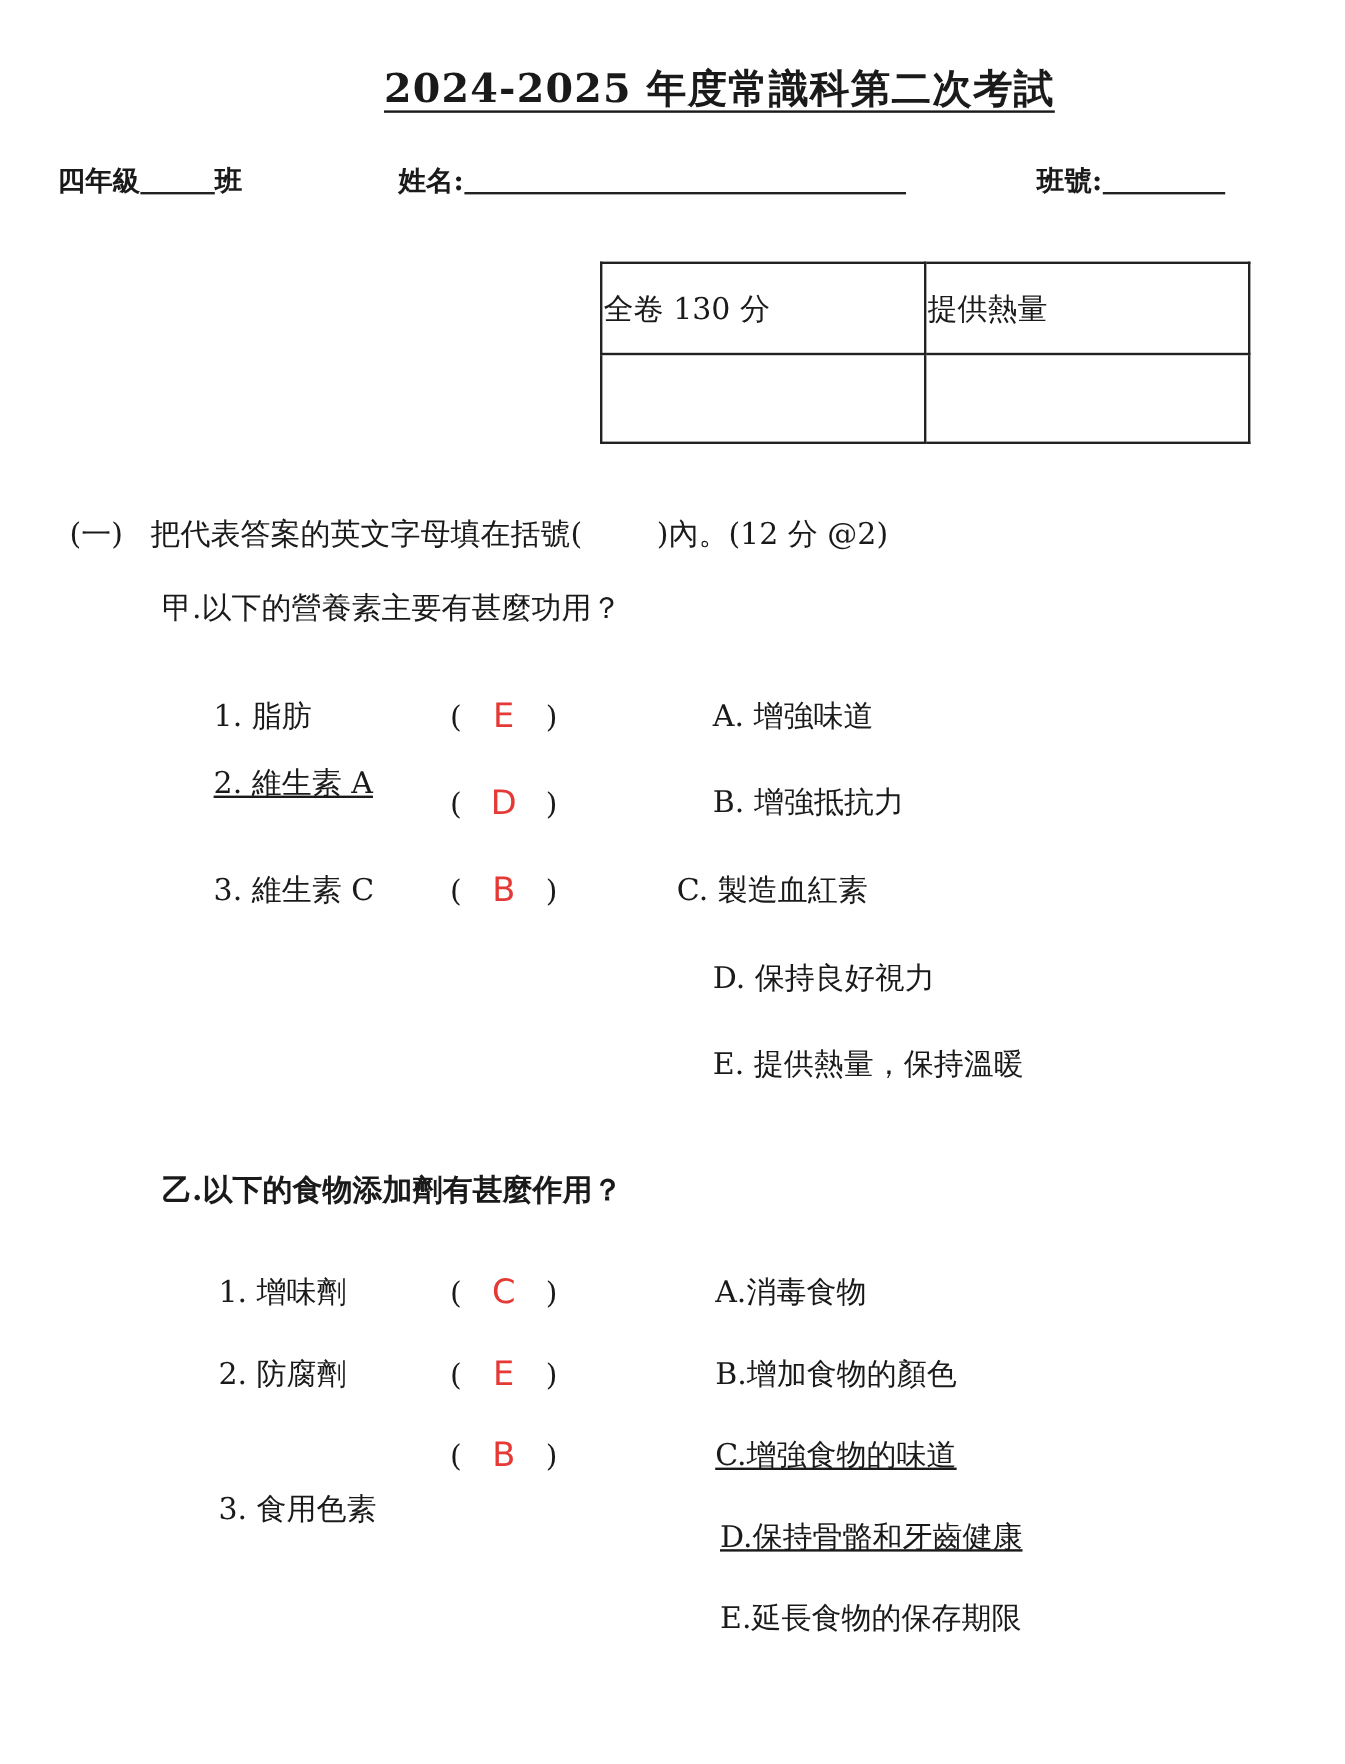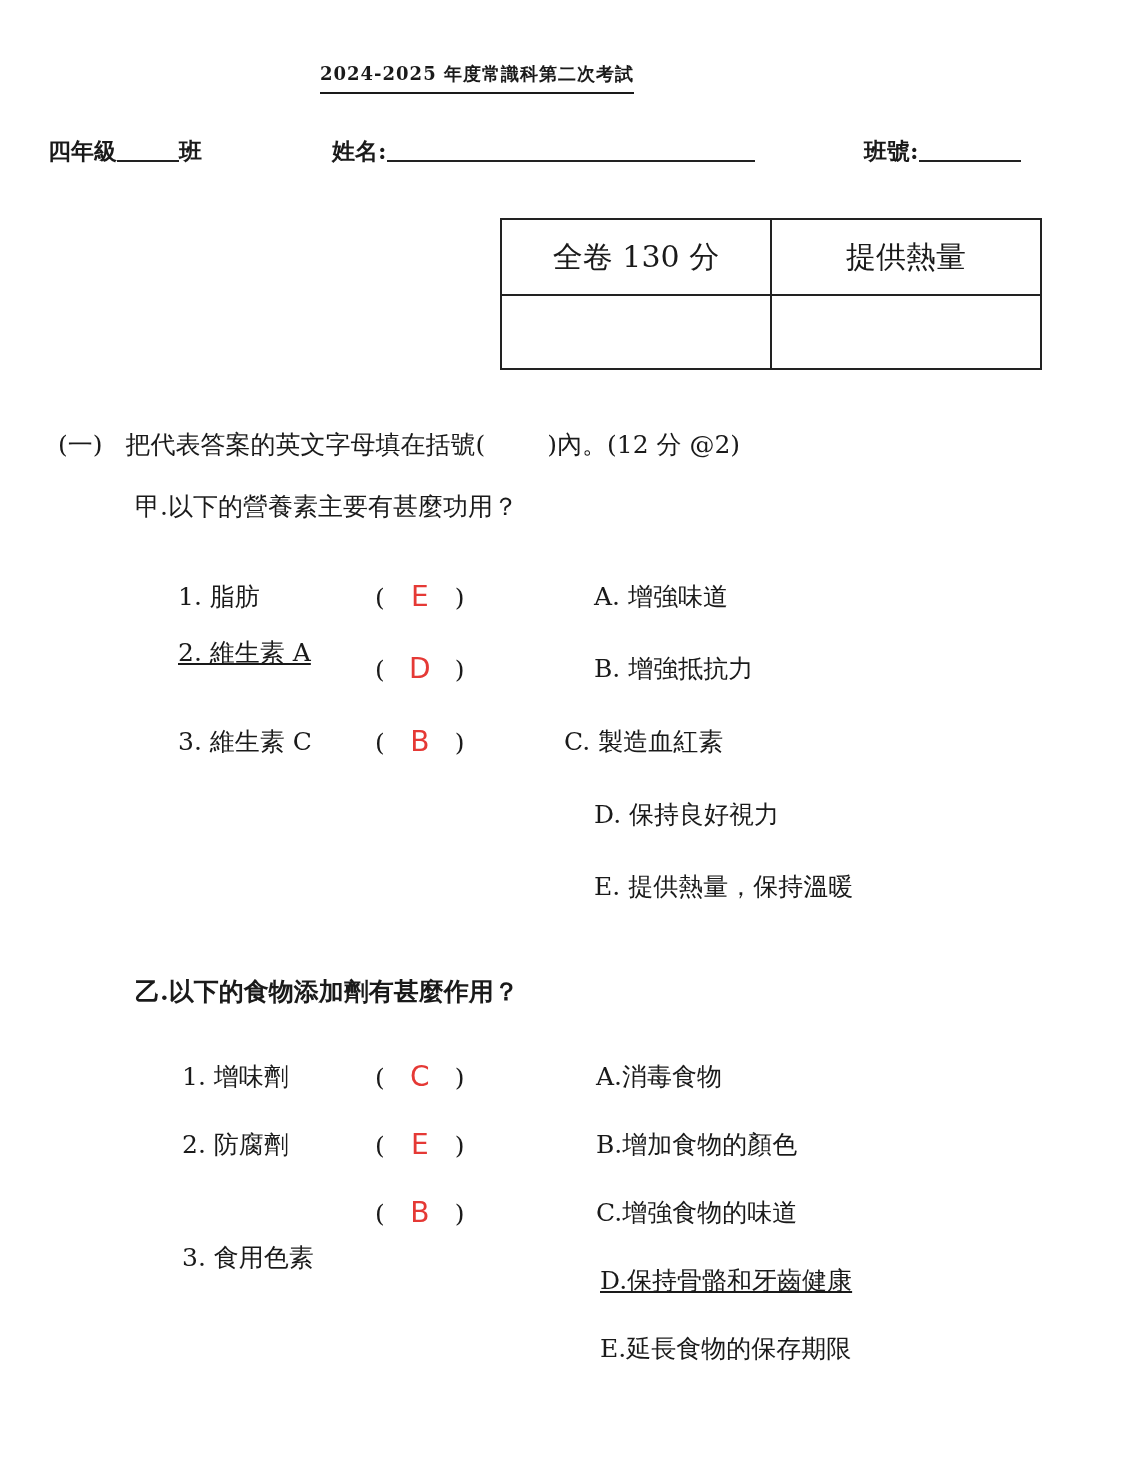--- a/index.html
+++ b/index.html
@@ -1,24 +1,24 @@
 <!DOCTYPE html>
 <html><head>
 <meta charset="utf-8">
 <style>
   html, body { margin:0; padding:0; background:#ffffff; }
   body { width:1121px; height:1470px; position:relative; overflow:hidden;
          font-family:"DejaVu Serif","Liberation Serif",serif; color:#1a1a1a; }
   .abs { position:absolute; white-space:nowrap; }
-  .title { left:320px; top:58px; font-size:18px; font-weight:bold; letter-spacing:1px;
+  .title { left:320px; top:58px; font-size:33px; font-weight:bold; letter-spacing:1px;
            border-bottom:2px solid #1a1a1a; padding-bottom:2px; line-height:32px; }
   .hdr { font-size:23px; font-weight:bold; top:136px; line-height:30px; }
   .blank { display:inline-block; border-bottom:2px solid #222; vertical-align:bottom; margin-bottom:4px; }
   table.score { position:absolute; left:500px; top:218px; border-collapse:collapse; }
-  table.score td { border:2px solid #222; width:266px; text-align:center; font-size:30px; }
+  table.score td { border:2px solid #222; width:266px; text-align:left; font-size:25px; }
   table.score tr.h td { height:72px; }
   table.score tr.b td { height:70px; }
   .line { font-size:25px; line-height:34px; }
   .ans { color:#e53935; font-family:"DejaVu Sans","Liberation Sans",sans-serif; font-size:28px;
          display:inline-block; width:70px; text-align:center; }
   .paren { display:inline-block; }
 </style>
 </head>
 <body>
 
@@ -75,15 +75,15 @@
 <div class="abs line" style="left:375px;top:1060px;"><span class="paren">(</span><span class="ans">C</span><span class="paren">)</span></div>
 
 <div class="abs line" style="left:182px;top:1128px;"><span>2. 防腐劑</span></div>
 <div class="abs line" style="left:375px;top:1128px;"><span class="paren">(</span><span class="ans">E</span><span class="paren">)</span></div>
 
 <div class="abs line" style="left:182px;top:1241px;"><span>3. 食用色素</span></div>
 <div class="abs line" style="left:375px;top:1196px;"><span class="paren">(</span><span class="ans">B</span><span class="paren">)</span></div>
 
 <div class="abs line" style="left:596px;top:1060px;">A.消毒食物</div>
 <div class="abs line" style="left:596px;top:1128px;">B.增加食物的顏色</div>
-<div class="abs line" style="left:596px;top:1196px;">C.增強食物的味道</div>
+<div class="abs line" style="left:596px;top:1196px;text-decoration:underline;">C.增強食物的味道</div>
 <div class="abs line" style="left:600px;top:1264px;text-decoration:underline;">D.保持骨骼和牙齒健康</div>
 <div class="abs line" style="left:600px;top:1332px;">E.延長食物的保存期限</div>
 
 </body></html>

